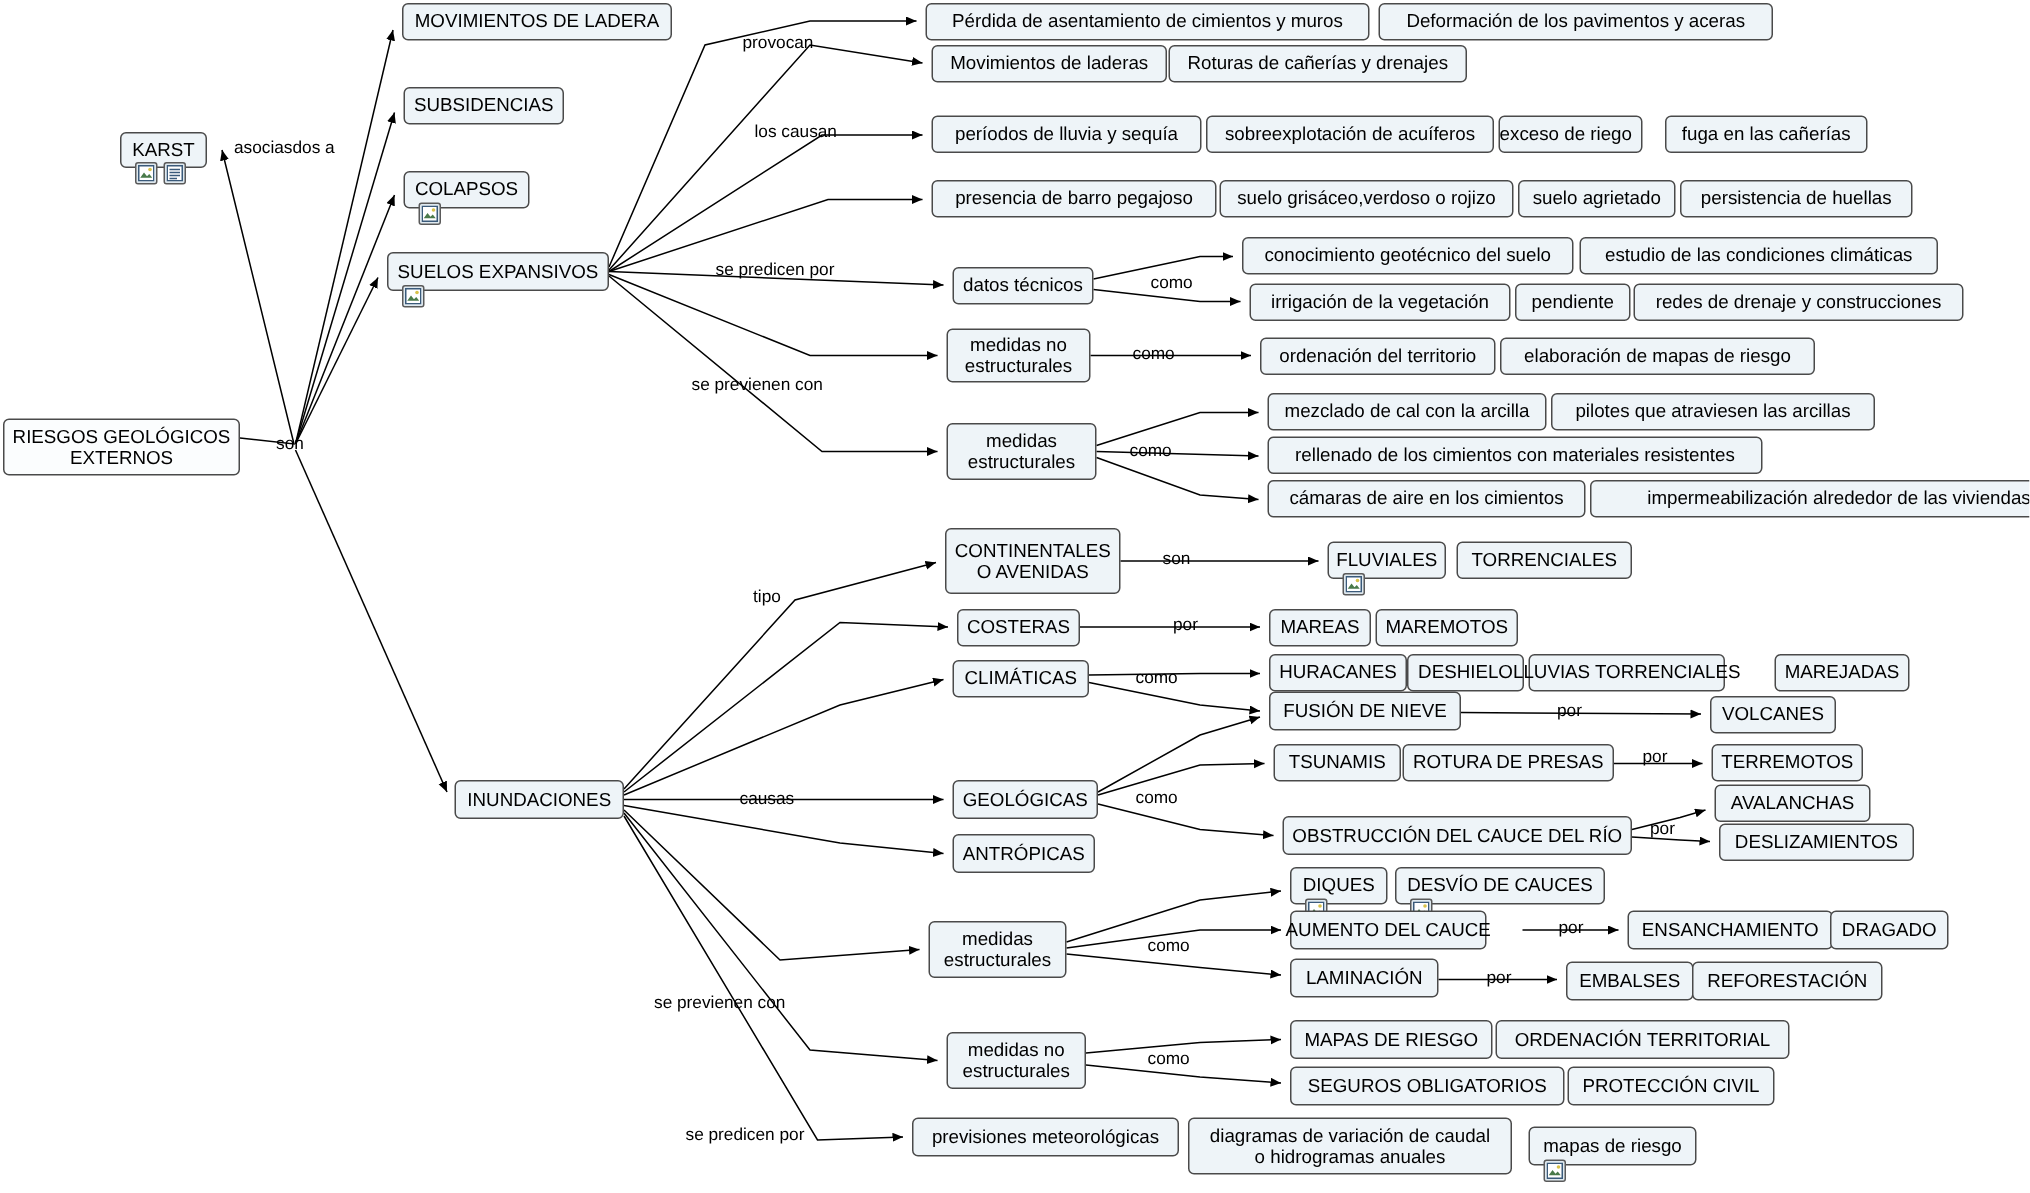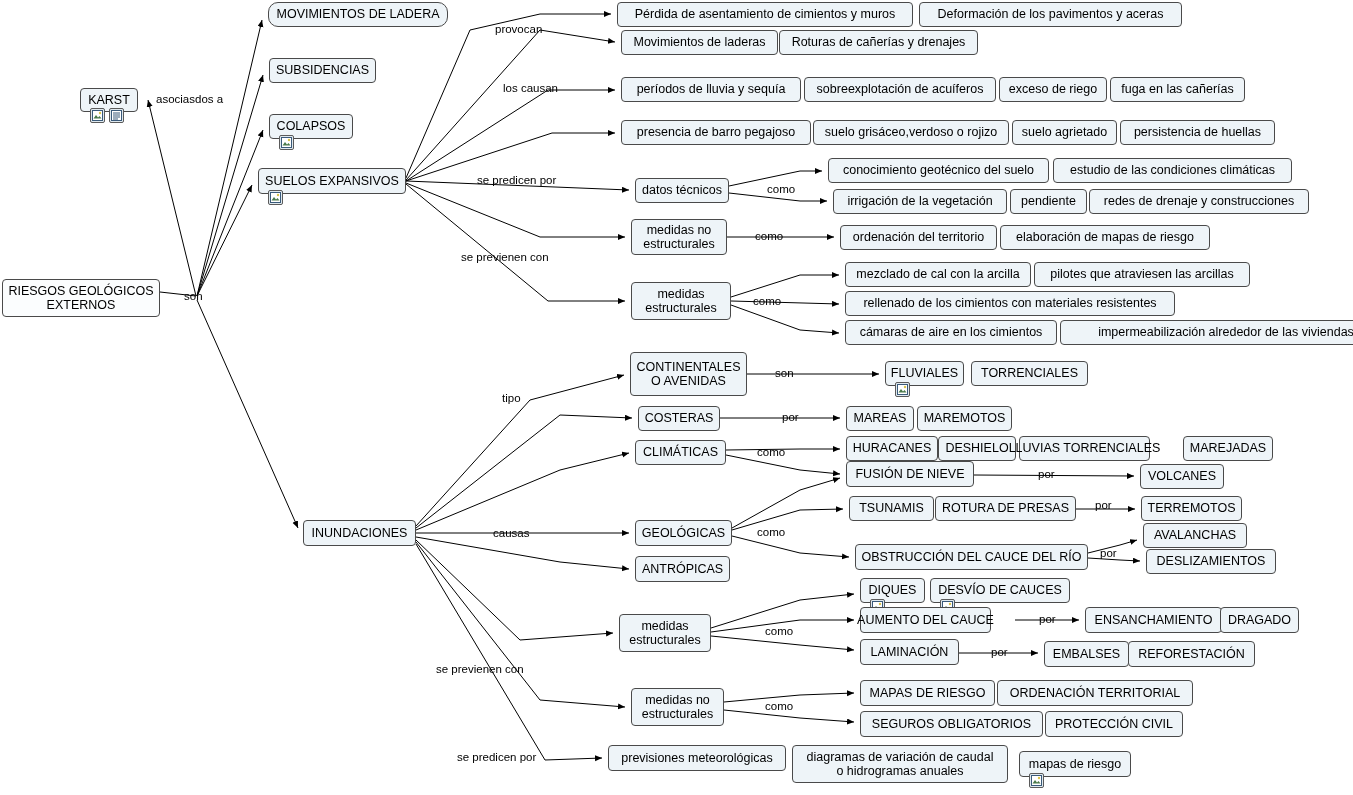--- a/index.html
+++ b/index.html
@@ -140,21 +140,21 @@
       </div>
       <div class="badge" style="left: 109px; top: 108px;">
         <svg width="11" height="11" viewBox="0 0 11 11">
           <rect x="0.5" y="0.5" width="10" height="10" fill="#ffffff" stroke="#3a5a7a"></rect>
           <line x1="2" y1="3" x2="9" y2="3" stroke="#3a5a7a"></line>
           <line x1="2" y1="5" x2="9" y2="5" stroke="#3a5a7a"></line>
           <line x1="2" y1="7" x2="9" y2="7" stroke="#3a5a7a"></line>
           <line x1="2" y1="9" x2="7" y2="9" stroke="#3a5a7a"></line>
         </svg>
       </div>
-      <div class="node" style="left: 268px; top: 2px; width: 180px; min-height: 25px; border-radius: 10px;"><span>MOVIMIENTOS DE LADERA</span></div>
+      <div class="node" style="left: 268px; top: 2px; width: 180px; min-height: 25px;"><span>MOVIMIENTOS DE LADERA</span></div>
       <div class="node" style="left: 269px; top: 58px; width: 107px; min-height: 25px;"><span>SUBSIDENCIAS</span></div>
       <div class="node" style="left: 269px; top: 114px; width: 84px; min-height: 25px;"><span>COLAPSOS</span></div>
       <div class="badge" style="left: 279px; top: 135px;">
         <svg width="11" height="11" viewBox="0 0 11 11">
           <rect x="0.5" y="0.5" width="10" height="10" fill="#ffffff" stroke="#3a5a7a"></rect>
           <path d="M1.5 8.5 L4 5 L6 7.5 L7.5 6 L9.5 8.5 Z" fill="#4a7a4a"></path>
           <circle cx="8" cy="3" r="1.2" fill="#d8c24a"></circle>
         </svg>
       </div>
       <div class="node" style="left: 258px; top: 168px; width: 148px; min-height: 26px;"><span>SUELOS EXPANSIVOS</span></div>
@@ -164,21 +164,21 @@
           <path d="M1.5 8.5 L4 5 L6 7.5 L7.5 6 L9.5 8.5 Z" fill="#4a7a4a"></path>
           <circle cx="8" cy="3" r="1.2" fill="#d8c24a"></circle>
         </svg>
       </div>
       <div class="node" style="left: 617px; top: 2px; width: 296px; min-height: 25px;"><span>Pérdida de asentamiento de cimientos y muros</span></div>
       <div class="node" style="left: 919px; top: 2px; width: 263px; min-height: 25px;"><span>Deformación de los pavimentos y aceras</span></div>
       <div class="node" style="left: 621px; top: 30px; width: 157px; min-height: 25px;"><span>Movimientos de laderas</span></div>
       <div class="node" style="left: 779px; top: 30px; width: 199px; min-height: 25px;"><span>Roturas de cañerías y drenajes</span></div>
       <div class="node" style="left: 621px; top: 77px; width: 180px; min-height: 25px;"><span>períodos de lluvia y sequía</span></div>
       <div class="node" style="left: 804px; top: 77px; width: 192px; min-height: 25px;"><span>sobreexplotación de acuíferos</span></div>
-      <div class="node" style="left: 999px; top: 77px; width: 108px; min-height: 25px;"><span>exceso de riego</span></div>
+      <div class="node" style="left: 999px; top: 77px; width: 96px; min-height: 25px; justify-content: flex-end;"><span>exceso de riego</span></div>
       <div class="node" style="left: 1110px; top: 77px; width: 135px; min-height: 25px;"><span>fuga en las cañerías</span></div>
       <div class="node" style="left: 621px; top: 120px; width: 190px; min-height: 25px;"><span>presencia de barro pegajoso</span></div>
       <div class="node" style="left: 813px; top: 120px; width: 196px; min-height: 25px;"><span>suelo grisáceo,verdoso o rojizo</span></div>
       <div class="node" style="left: 1012px; top: 120px; width: 105px; min-height: 25px;"><span>suelo agrietado</span></div>
       <div class="node" style="left: 1120px; top: 120px; width: 155px; min-height: 25px;"><span>persistencia de huellas</span></div>
       <div class="node" style="left: 635px; top: 178px; width: 94px; min-height: 25px;"><span>datos técnicos</span></div>
       <div class="node" style="left: 828px; top: 158px; width: 221px; min-height: 25px;"><span>conocimiento geotécnico del suelo</span></div>
       <div class="node" style="left: 1053px; top: 158px; width: 239px; min-height: 25px;"><span>estudio de las condiciones climáticas</span></div>
       <div class="node" style="left: 833px; top: 189px; width: 174px; min-height: 25px;"><span>irrigación de la vegetación</span></div>
       <div class="node" style="left: 1010px; top: 189px; width: 77px; min-height: 25px;"><span>pendiente</span></div>

